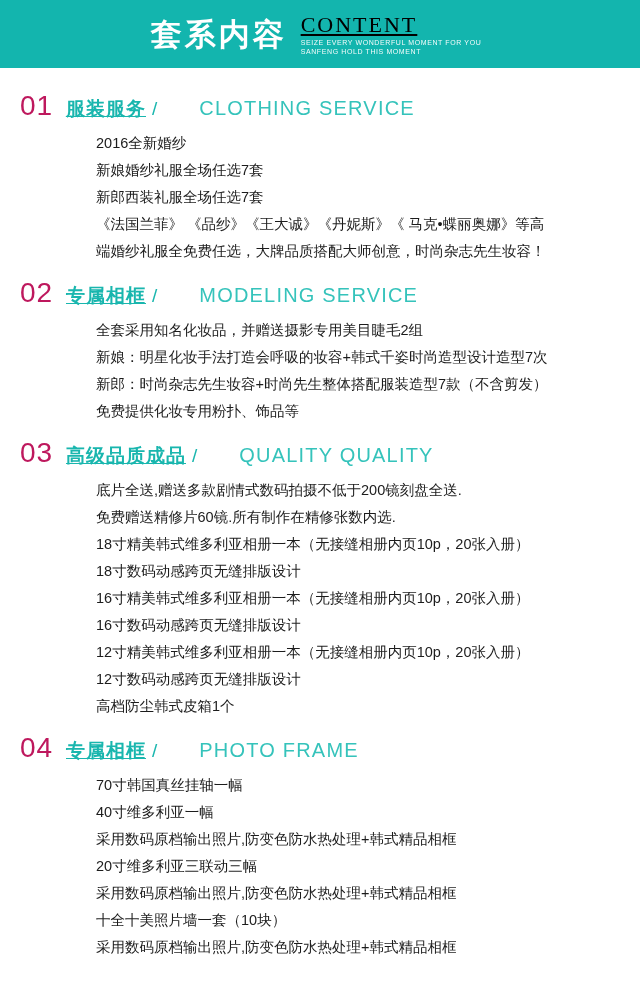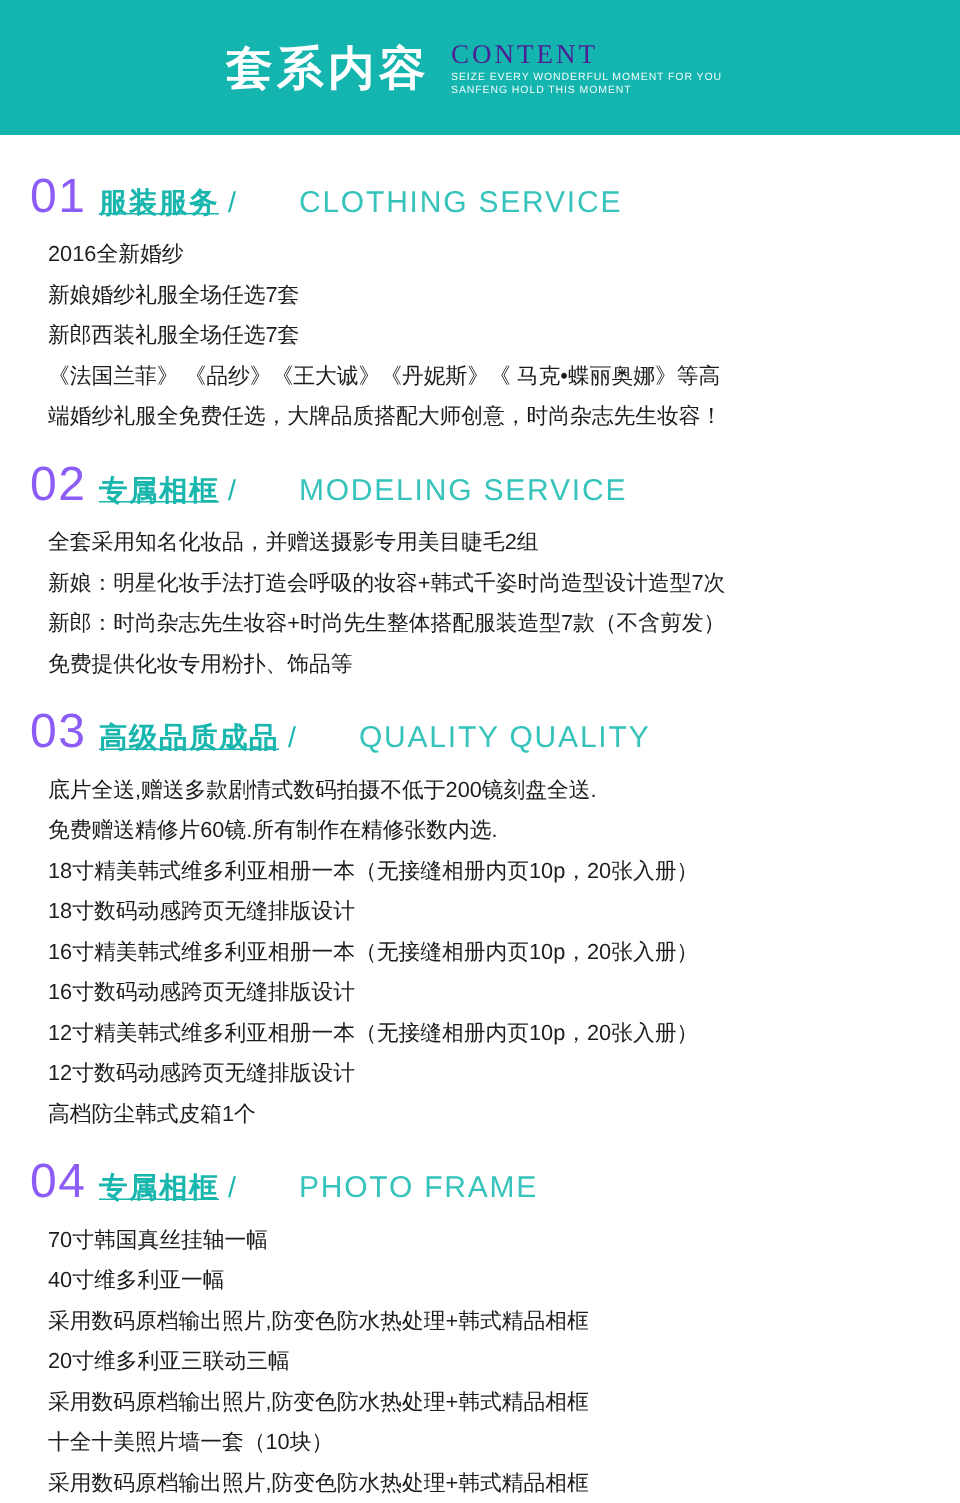--- a/index.html
+++ b/index.html
@@ -17,21 +17,21 @@
     position: relative;
     width: 640px;
     height: 1002px;
     background: #ffffff;
   }
 
   
   .banner {
     position: relative;
     width: 640px;
-    height: 90px;
+    height: 68px;
     background: #13b5ae;
     display: flex;
     align-items: center;
     justify-content: center;
   }
   .banner-inner {
     display: flex;
     align-items: center;
     gap: 14px;
     transform: translateX(-4px);
@@ -44,25 +44,26 @@
     line-height: 1;
     font-family: "Liberation Sans", sans-serif;
   }
   .banner-en {
     display: flex;
     flex-direction: column;
     justify-content: center;
     line-height: 1;
   }
   .banner-en-main {
-    color: #4c1d95;
-    font-size: 18px;
+    color: #000000;
+    font-size: 22px;
     letter-spacing: 2px;
     font-family: "Liberation Serif", serif;
     margin-bottom: 3px;
+    text-decoration: underline;
   }
   .banner-en-sub1, .banner-en-sub2 {
     color: #ffffff;
     font-size: 7px;
     letter-spacing: 0.6px;
     font-family: "Liberation Sans", sans-serif;
     opacity: 0.95;
   }
   .banner-en-sub1 { margin-bottom: 2px; }
 
@@ -73,22 +74,22 @@
   .section {
     margin-bottom: 2px;
   }
   .sec-head {
     display: flex;
     align-items: baseline;
     padding-left: 20px;
     margin-bottom: 8px;
   }
   .sec-num {
-    color: #8b5cf6;
-    font-size: 32px;
+    color: #be185d;
+    font-size: 28px;
     font-family: "Liberation Sans", sans-serif;
     letter-spacing: 1px;
     width: 46px;
     flex: 0 0 46px;
   }
   .sec-cn {
     color: #19b6ae;
     font-size: 19px;
     font-weight: bold;
     letter-spacing: 1px;
@@ -101,21 +102,21 @@
     font-weight: normal;
   }
   .sec-en {
     color: #35c3bb;
     font-size: 20px;
     font-family: "Liberation Sans", sans-serif;
     letter-spacing: 1.2px;
     margin-left: 36px;
   }
   .lines {
-    padding-left: 32px;
+    padding-left: 96px;
   }
   .line {
     color: #1c1c1c;
     font-size: 14.5px;
     line-height: 27px;
     white-space: nowrap;
   }
   .sec-gap { height: 10px; }
 </style>
 </head>

